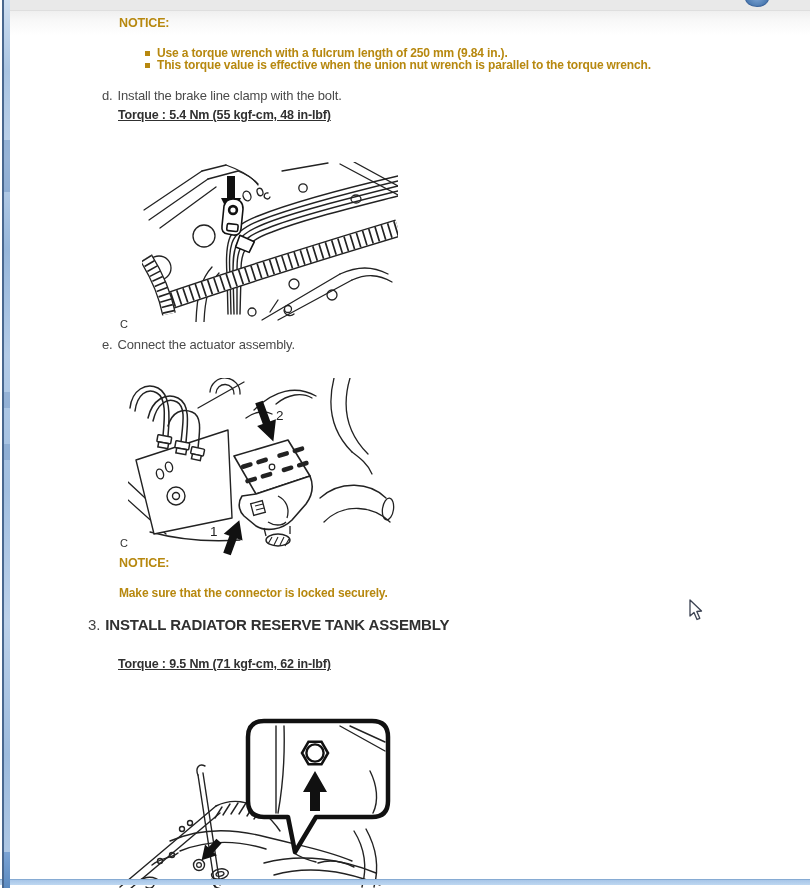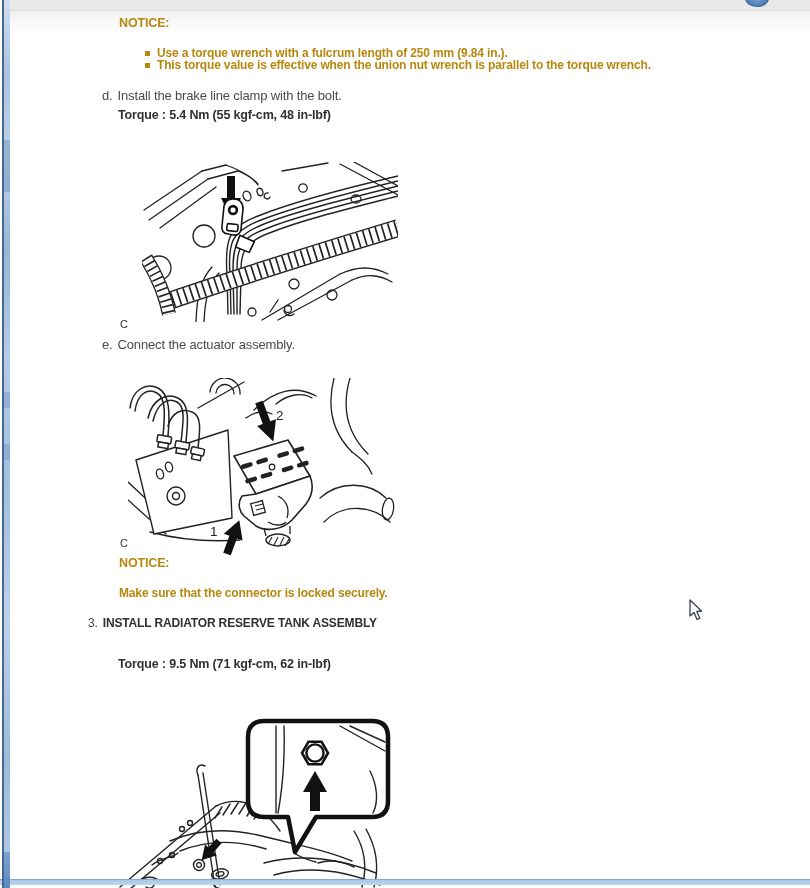--- a/index.html
+++ b/index.html
@@ -35,22 +35,22 @@
 
   
   .content{position:absolute;inset:0;z-index:2;}
   .t{position:absolute;white-space:nowrap;letter-spacing:-.15px;}
   .notice-label{font-size:12.5px;font-weight:bold;color:var(--notice);}
   .notice-text{font-size:12px;font-weight:bold;color:var(--notice);}
   .bullet-row{display:flex;align-items:flex-start;}
   .bullet-sq{width:5px;height:5px;background:var(--notice);margin:5px 7px 0 0;flex:none;}
   .step{font-size:13px;color:var(--body);}
   .step .marker{margin-right:5px;}
-  .torque{font-size:12.5px;font-weight:bold;color:var(--heading);}
-  .h3{font-size:12px;color:var(--heading);}
+  .torque{font-size:12.5px;font-weight:bold;color:var(--heading);text-decoration:underline;}
+  .h3{font-size:15px;color:var(--heading);}
   .h3 .marker{margin-right:5px;color:#454545;font-weight:normal;}
   .h3 .title{font-weight:bold;}
   .figcap{font-size:11px;color:#333;}
   figure{position:absolute;}
   .cursor{position:absolute;left:689px;top:599px;z-index:9;}
 </style>
 </head>
 <body>
 
 <div class="screen">

